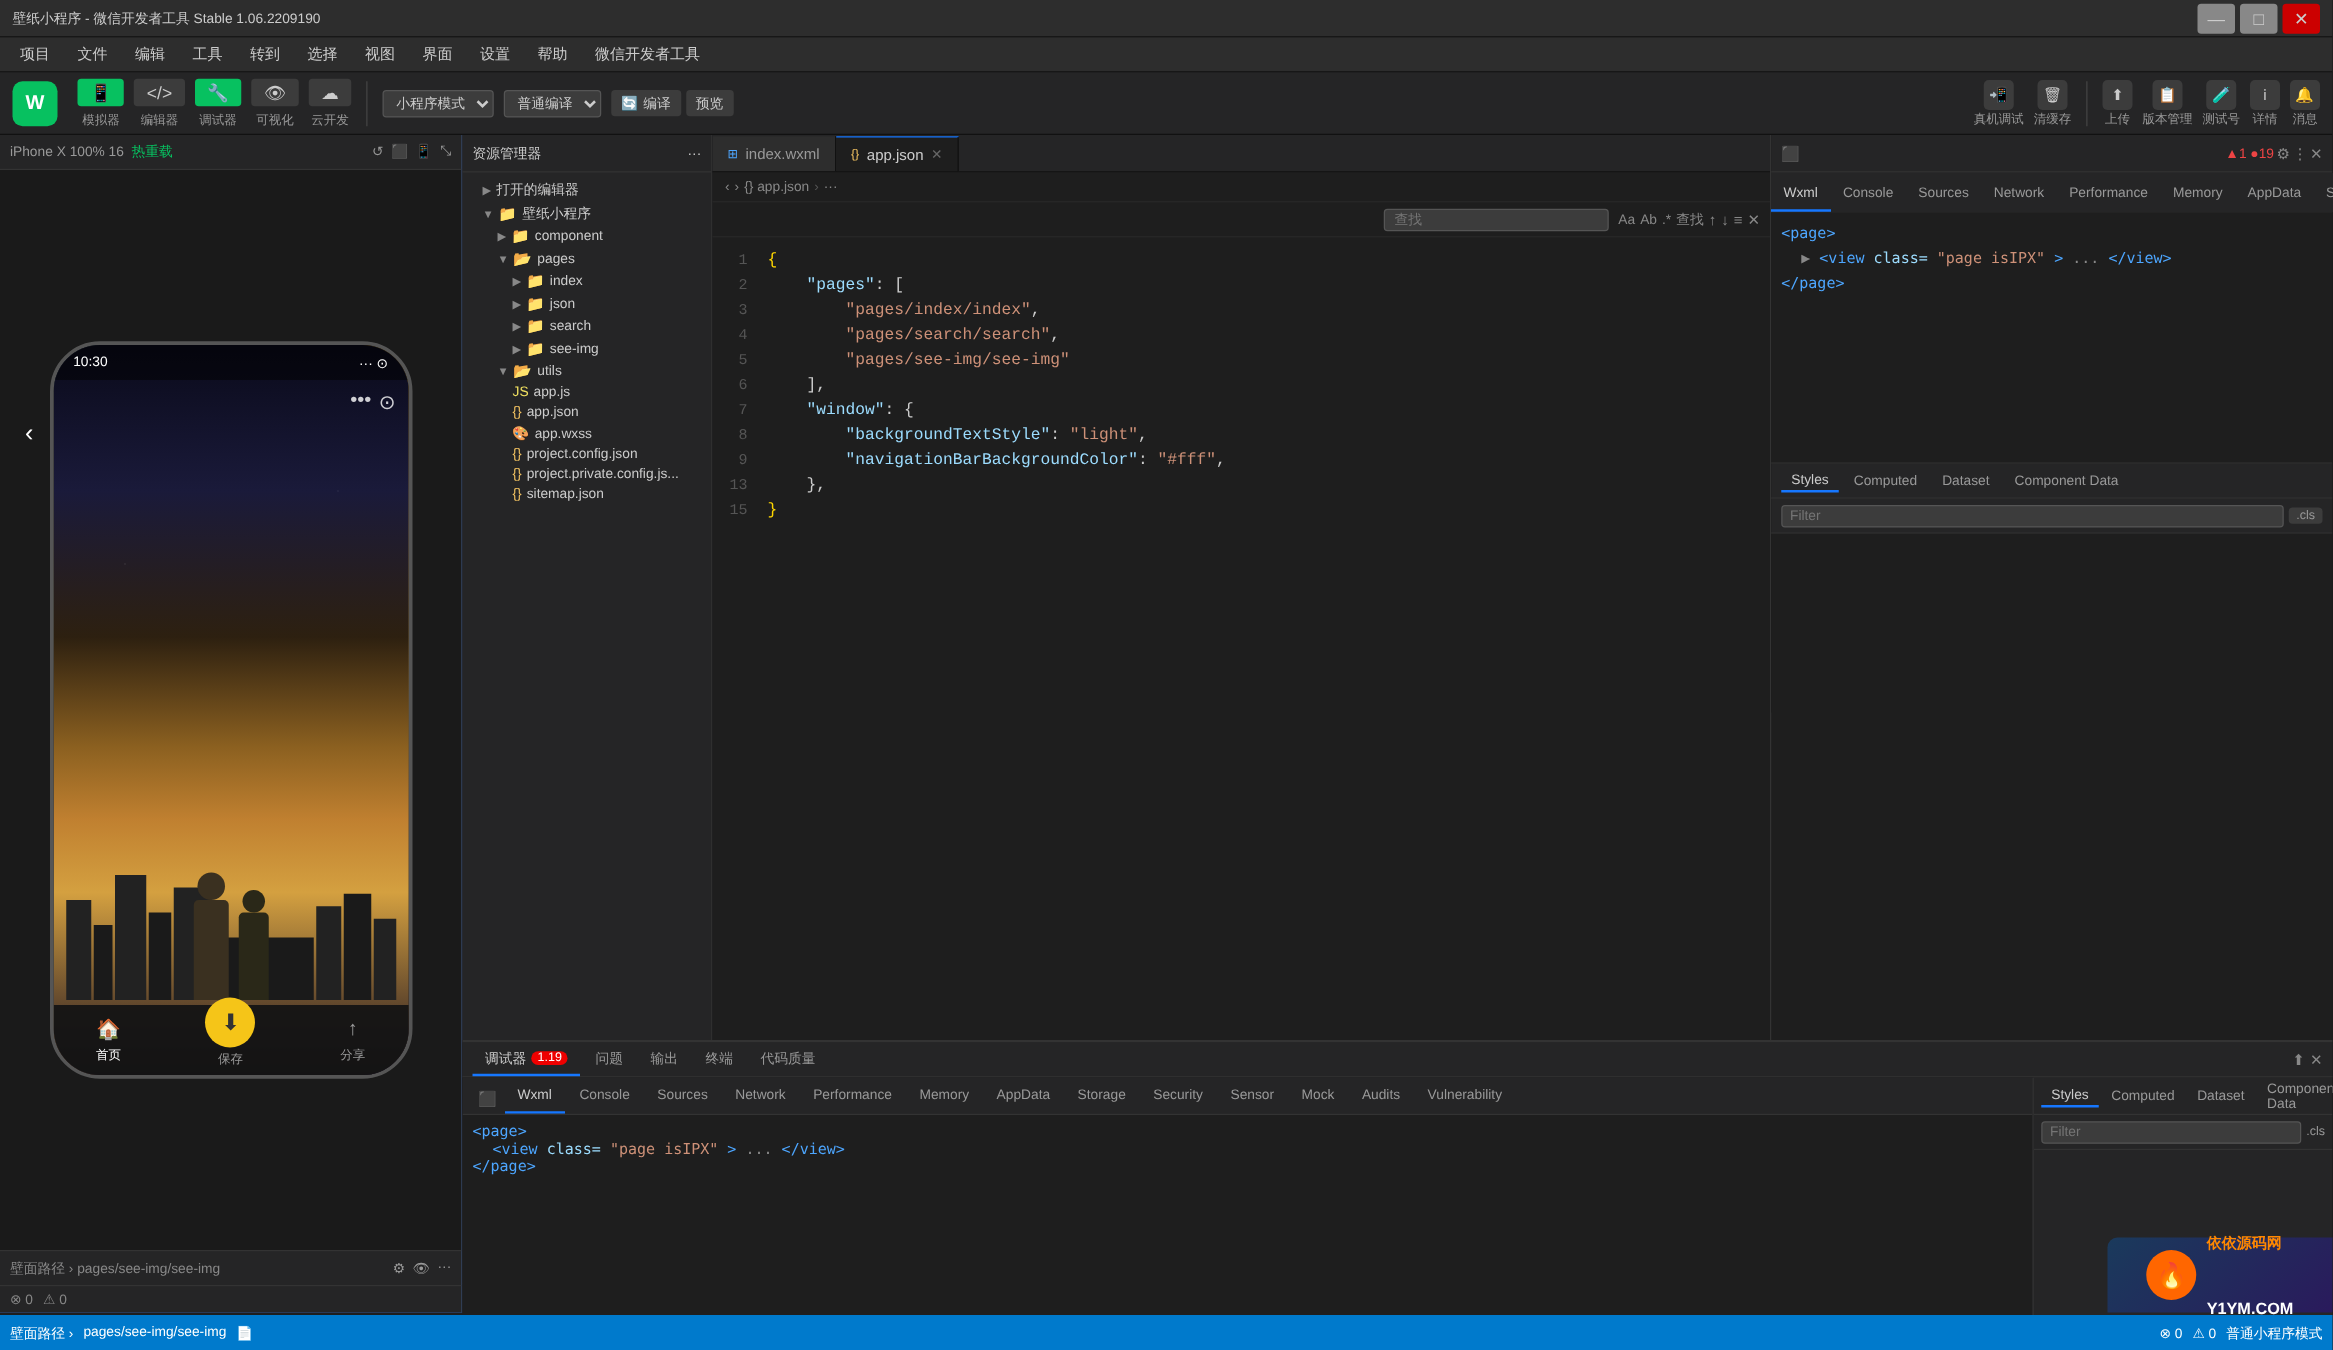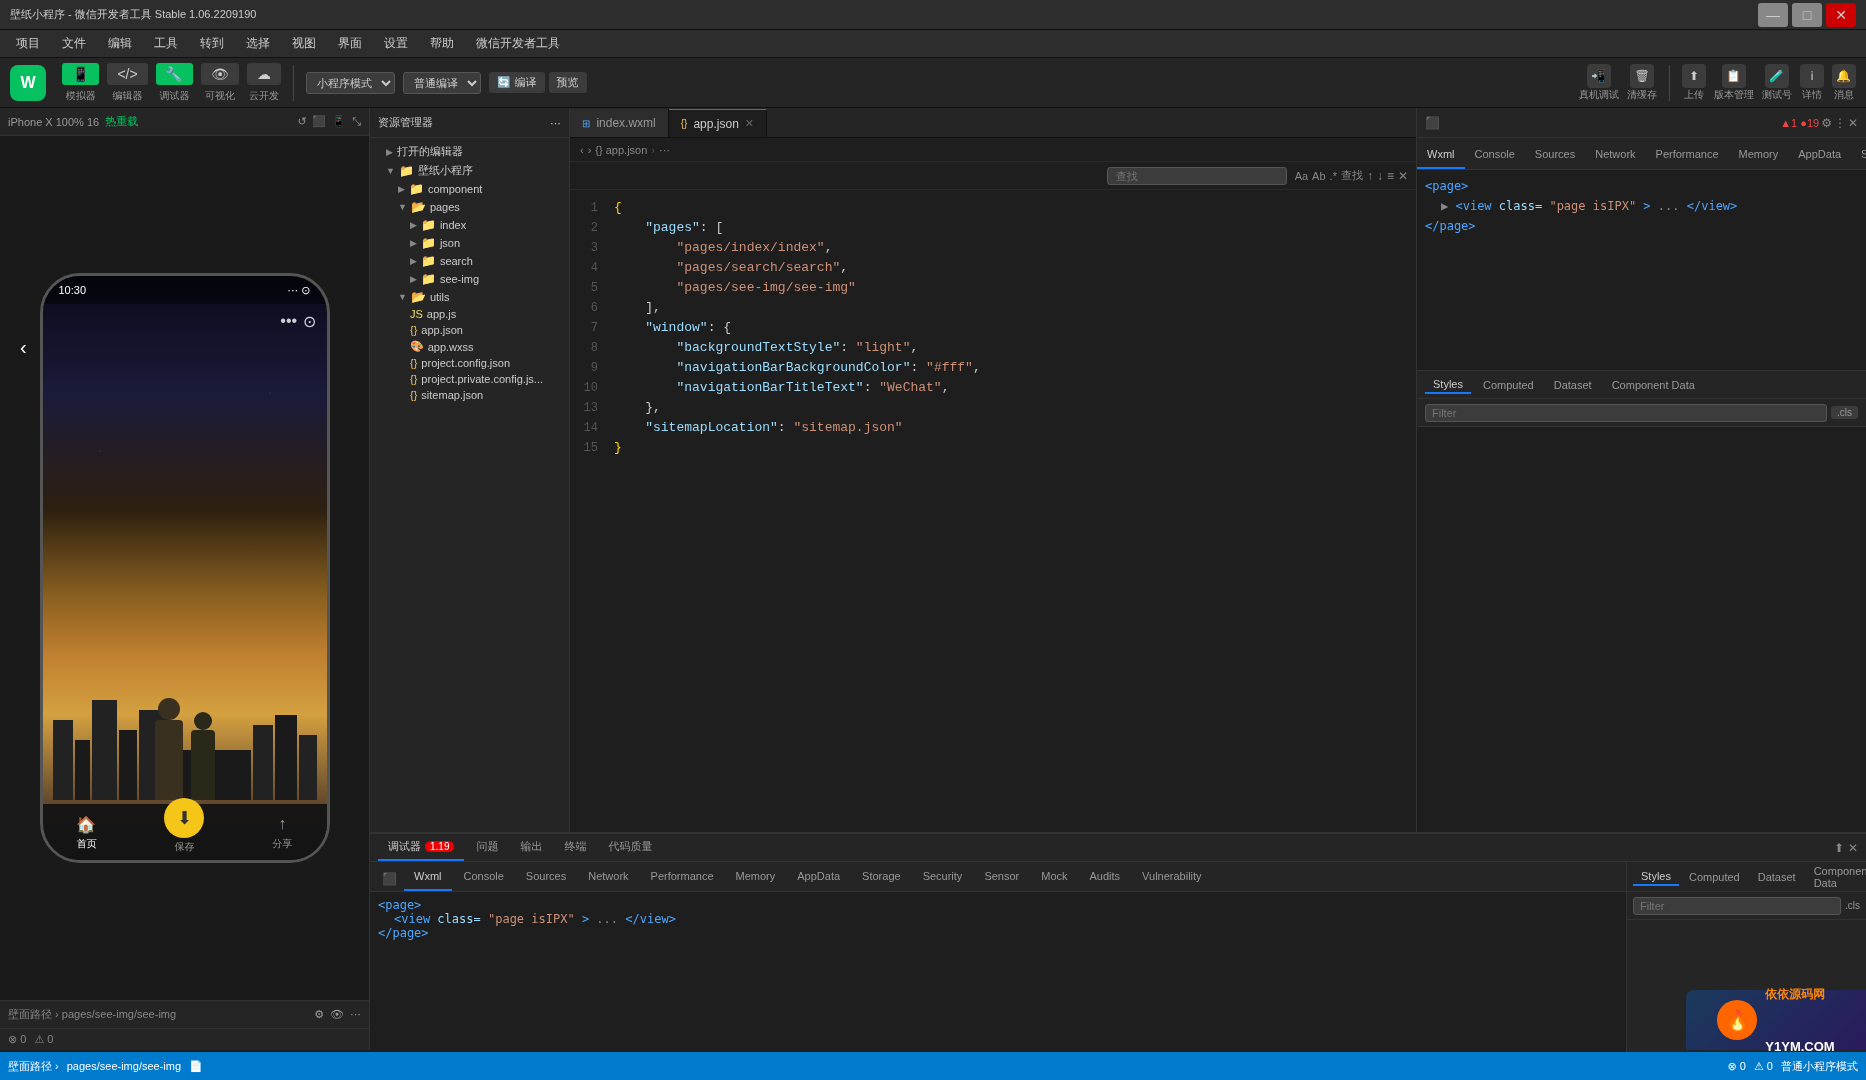--- a/index.html
+++ b/index.html
@@ -931,36 +931,28 @@
         <div class="code-line">
           <span class="line-num">8</span>
           <span class="line-content">        <span class="token-key">"backgroundTextStyle"</span><span class="token-punct">: </span><span class="token-string">"light"</span><span class="token-punct">,</span></span>
         </div>
 
         <div class="code-line">
           <span class="line-num">9</span>
           <span class="line-content">        <span class="token-key">"navigationBarBackgroundColor"</span><span class="token-punct">: </span><span class="token-string">"#fff"</span><span class="token-punct">,</span></span>
         </div>
 
-        <div class="code-line">
-          <span class="line-num">10</span>
-          <span class="line-content">        <span class="token-key">"navigationBarTitleText"</span><span class="token-punct">: </span><span class="token-string">"WeChat"</span><span class="token-punct">,</span></span>
-        </div>
 
 
 
         <div class="code-line">
           <span class="line-num">13</span>
           <span class="line-content token-punct">    },</span>
         </div>
 
-        <div class="code-line">
-          <span class="line-num">14</span>
-          <span class="line-content">    <span class="token-key">"sitemapLocation"</span><span class="token-punct">: </span><span class="token-string">"sitemap.json"</span></span>
-        </div>
 
         <div class="code-line">
           <span class="line-num">15</span>
           <span class="line-content token-brace">}</span>
         </div>
       </div>
     </div>
   </div>
 
   <div id="right-panel">

